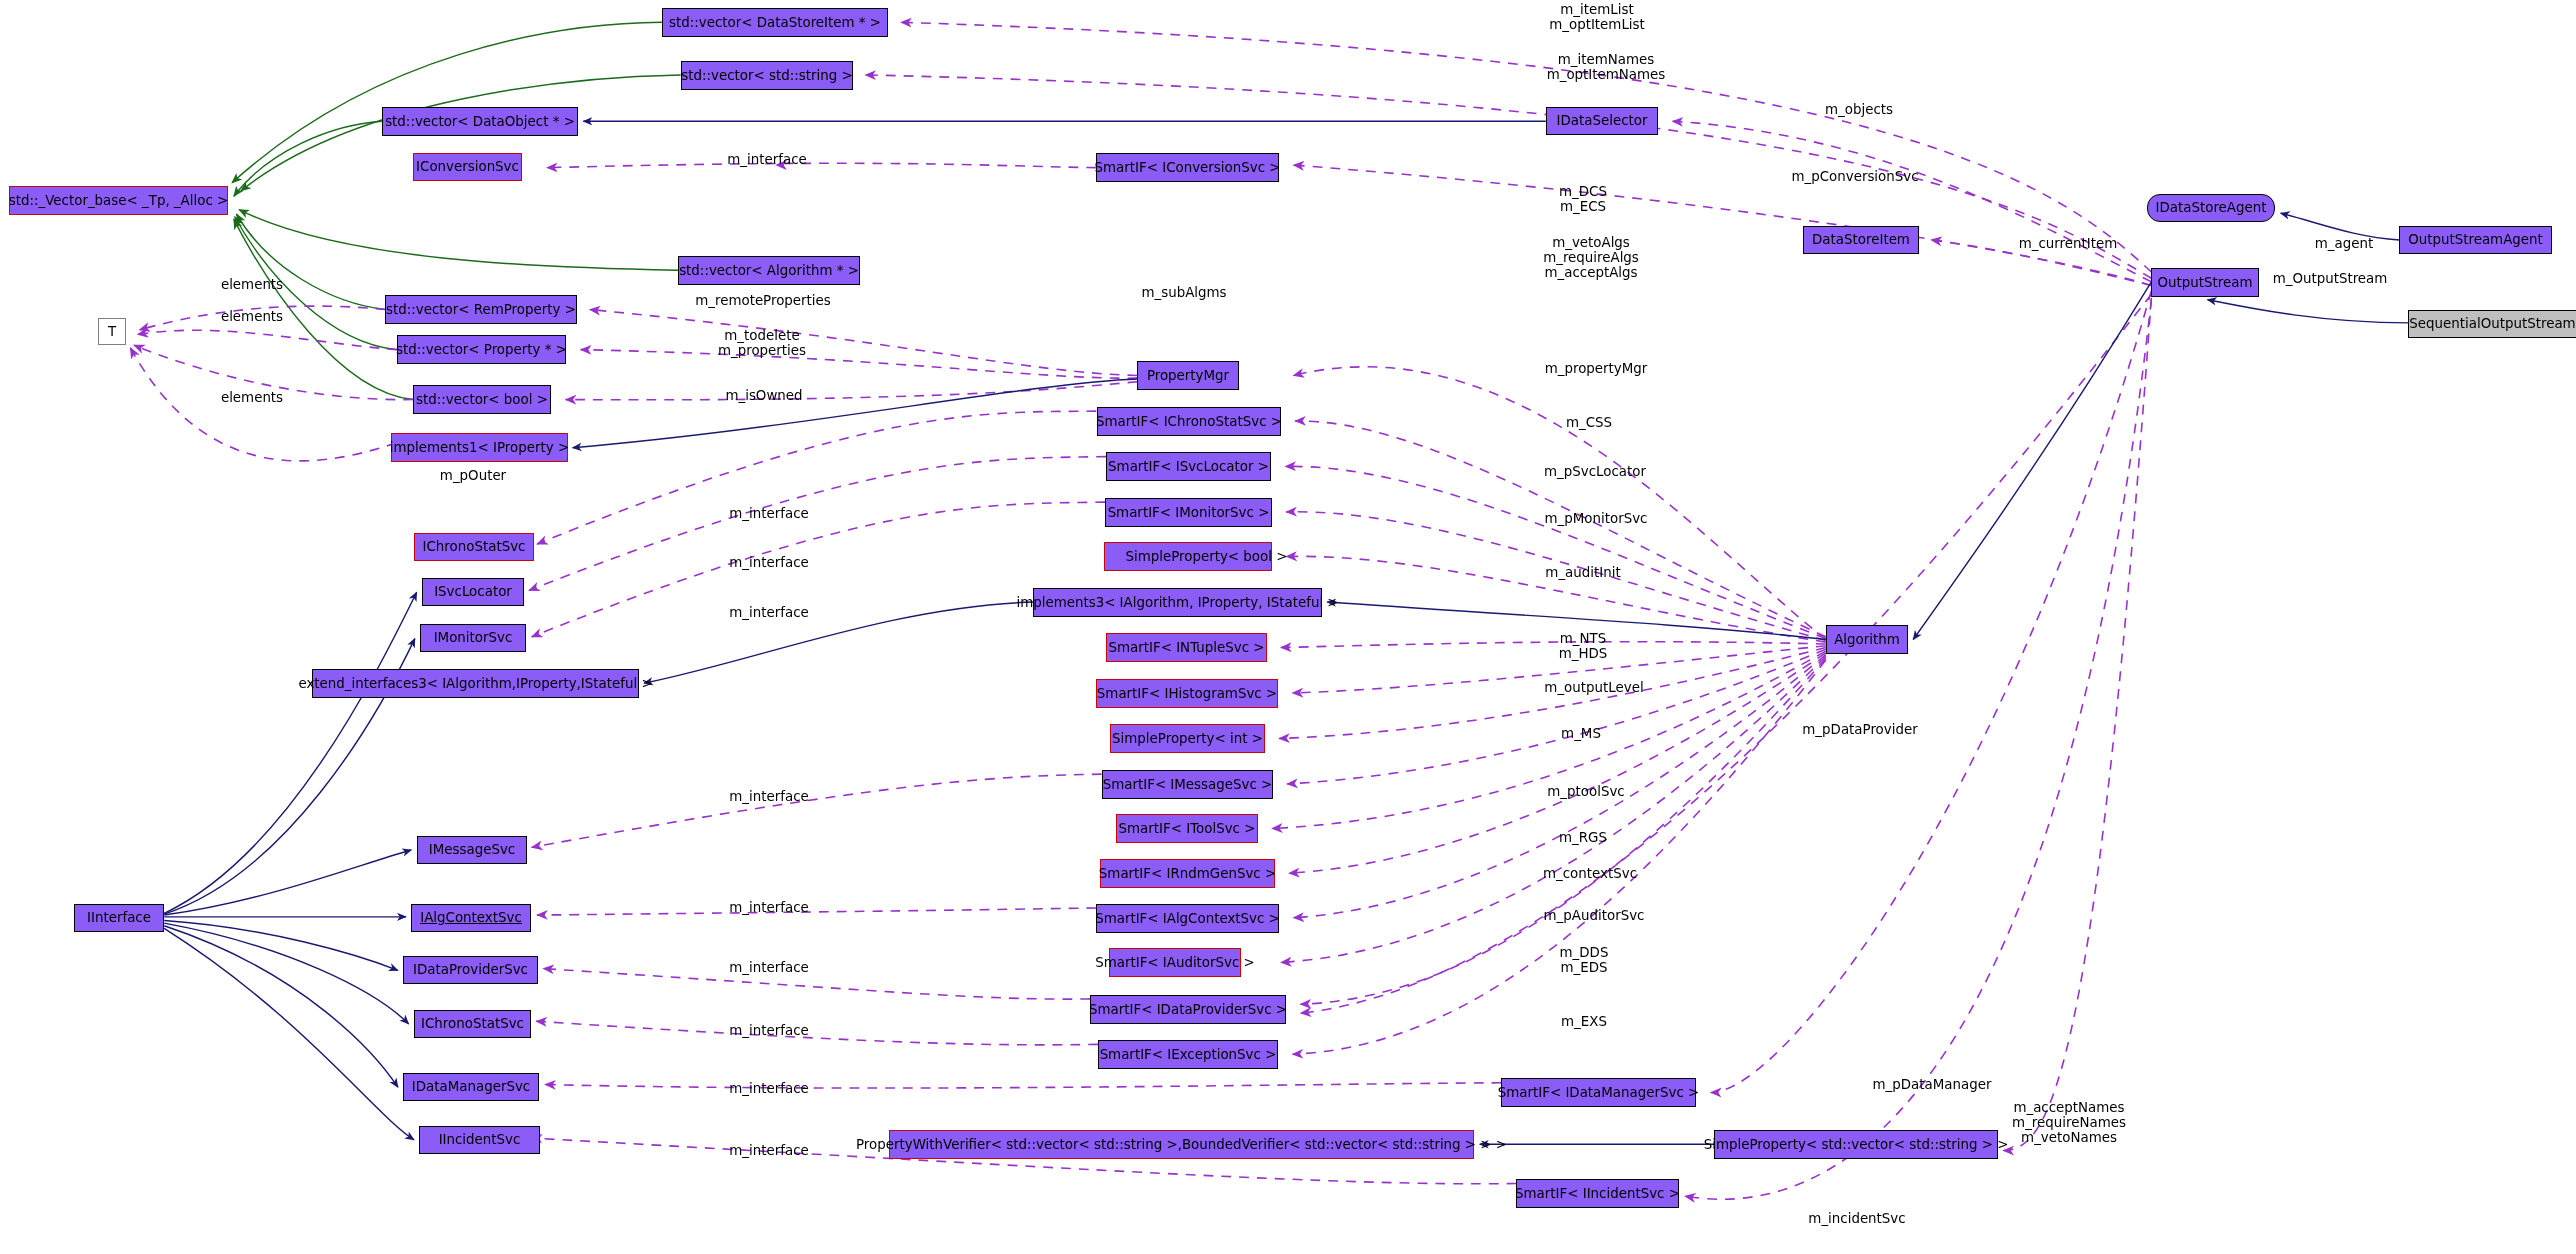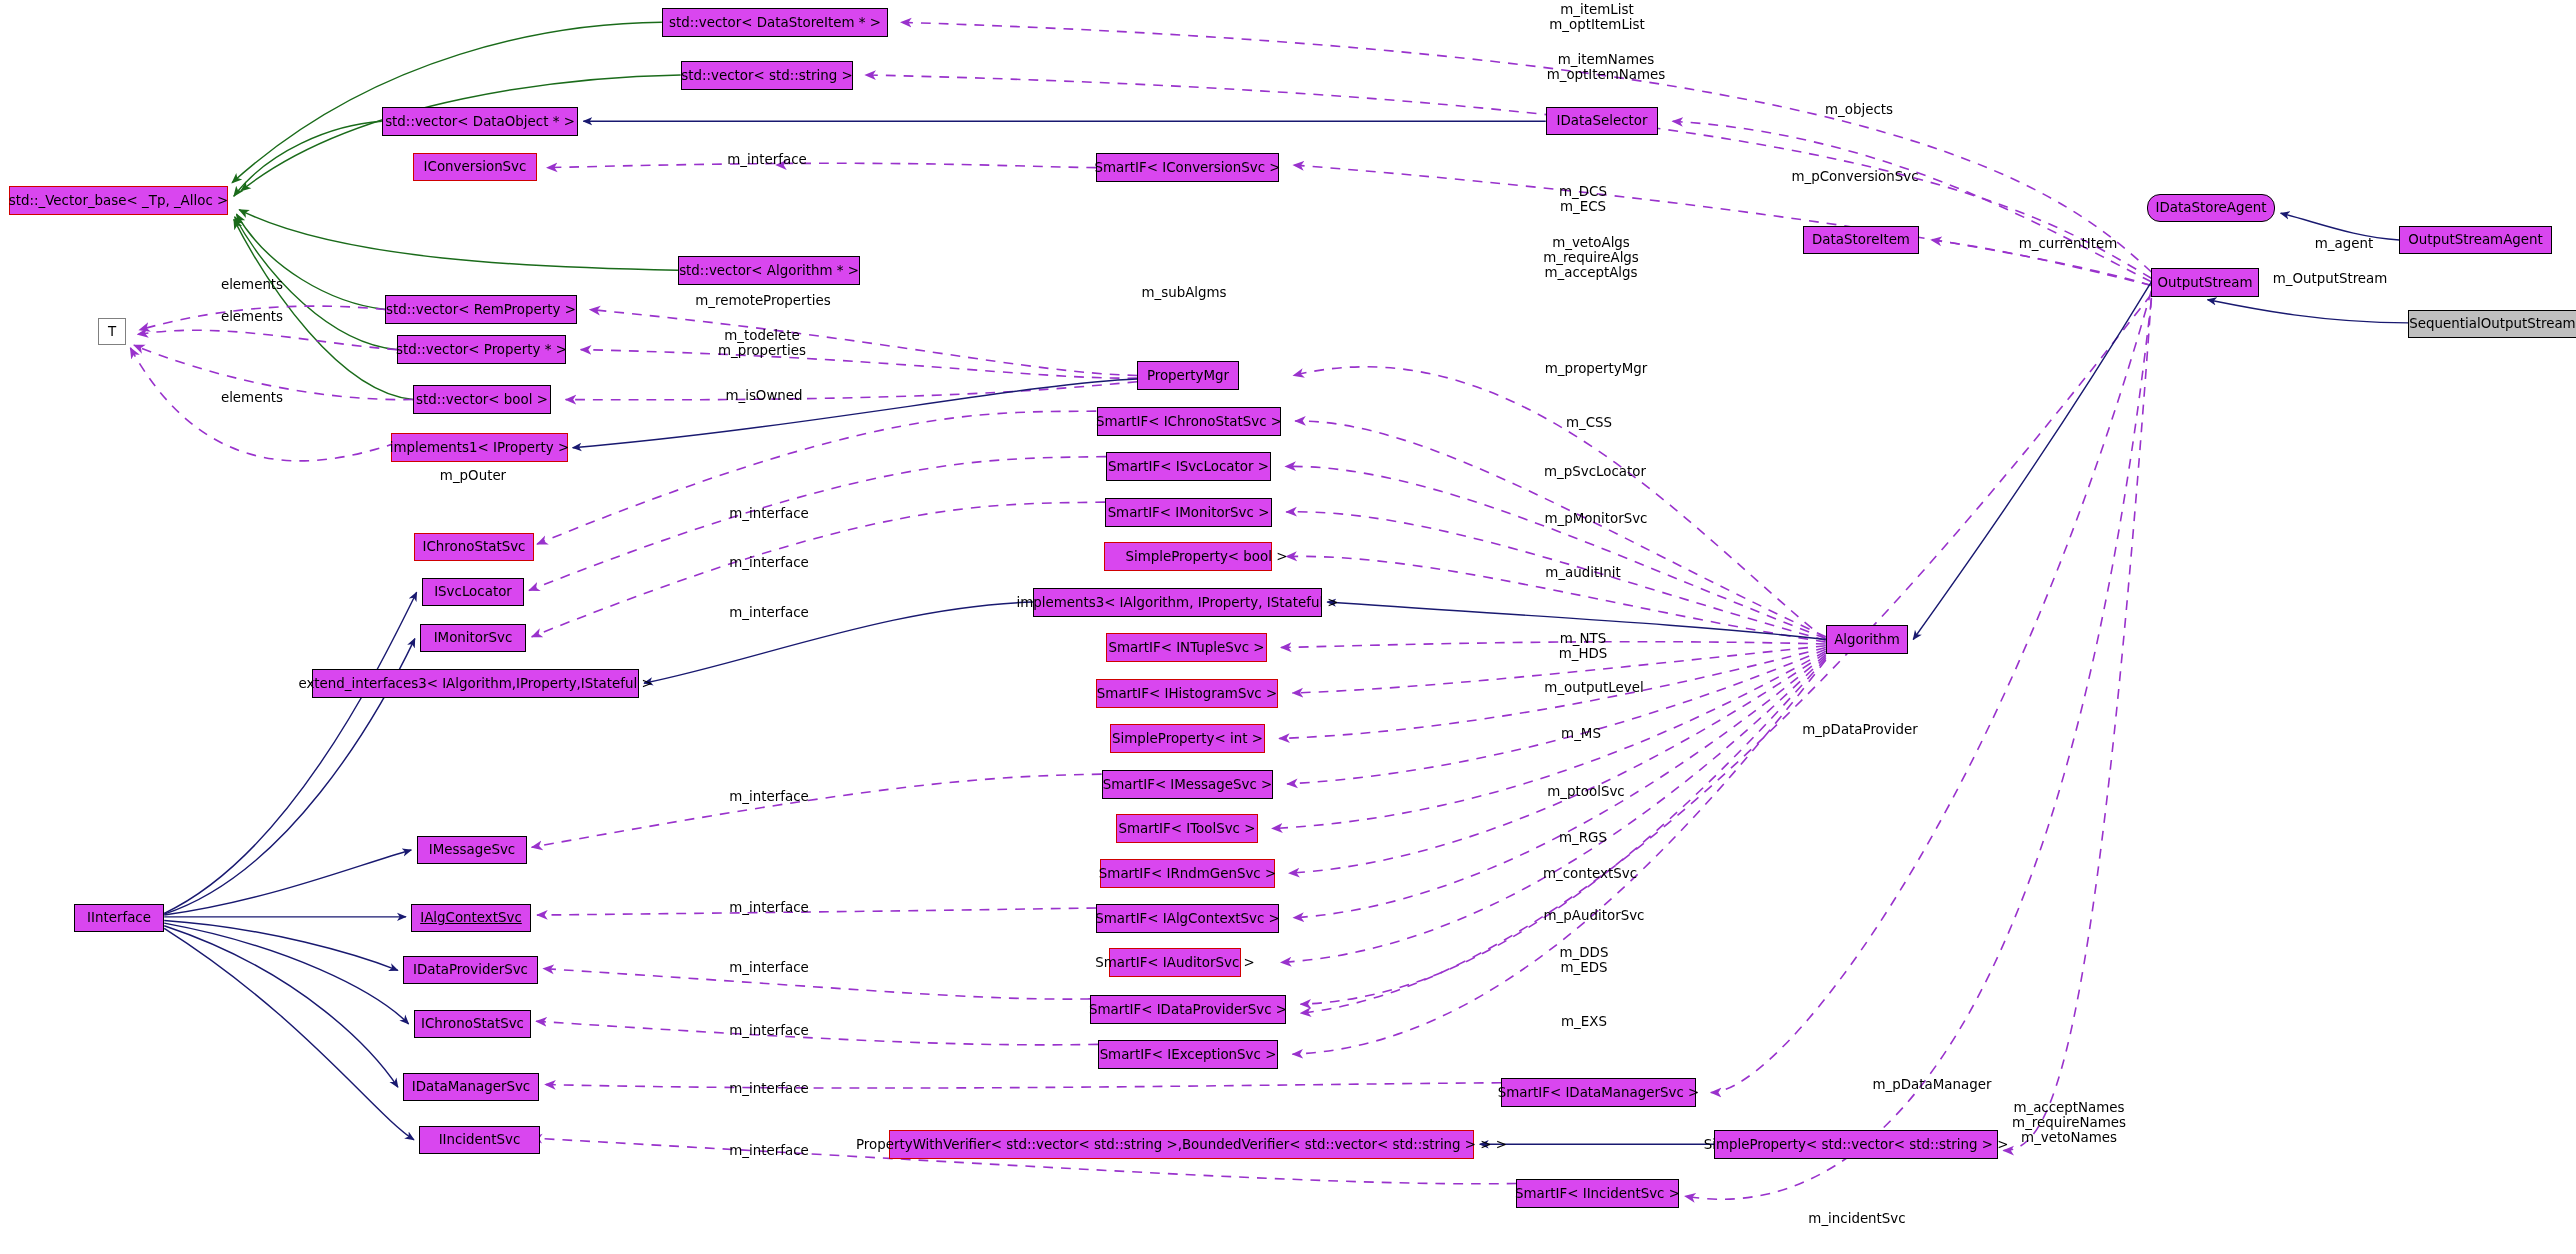--- a/index.html
+++ b/index.html
@@ -9,21 +9,21 @@
     width:2576px;
     height:1254px;
     background:#ffffff;
     font-family:"DejaVu Sans","Liberation Sans",sans-serif;
     overflow:hidden;
   }
   svg.edges{position:absolute;left:0;top:0;width:2576px;height:1254px;pointer-events:none;}
   .node{
     position:absolute;
     box-sizing:border-box;
-    background:#d946ef;
+    background:#8b5cf6;
     border:1.3px solid #000000;
     display:flex;
     align-items:center;
     justify-content:center;
     white-space:nowrap;
     font-size:13.4px;
     color:#000000;
     line-height:1;
     padding:0 7.1px;
   }
@@ -130,21 +130,21 @@
       <path d="M184,1025 C320,980 420,810 465,716"></path>
       <path d="M1922,1283 C1800,1283 1700,1283 1659,1283"></path>
       <path d="M2412,316 C2300,500 2200,640 2145,717"></path>
     </g>
   </svg>
 
   <div id="nodes-host">
       <div class="node" style="left: 662px; top: 8px; width: 226px; height: 28.5px;">std::vector&lt; DataStoreItem * &gt;</div>
       <div class="node" style="left: 681px; top: 61px; width: 172px; height: 28.5px;">std::vector&lt; std::string &gt;</div>
       <div class="node" style="left: 382px; top: 107px; width: 196px; height: 28.5px;">std::vector&lt; DataObject * &gt;</div>
-      <div class="node red" style="left: 413px; top: 153px; width: 124px; height: 28px;">IConversionSvc</div>
+      <div class="node red" style="left: 413px; top: 153px; width: 109px; height: 28px;">IConversionSvc</div>
       <div class="node red" style="left: 9px; top: 186px; width: 219px; height: 28.5px;">std::_Vector_base&lt; _Tp, _Alloc &gt;</div>
       <div class="node" style="left: 678px; top: 256px; width: 182px; height: 28.5px;">std::vector&lt; Algorithm * &gt;</div>
       <div class="node" style="left: 385px; top: 295px; width: 192px; height: 28.5px;">std::vector&lt; RemProperty &gt;</div>
       <div class="node gray" style="left: 98px; top: 318px; width: 28px; height: 27px;">T</div>
       <div class="node" style="left: 397px; top: 335px; width: 169px; height: 28.5px;">std::vector&lt; Property * &gt;</div>
       <div class="node" style="left: 413px; top: 385px; width: 138px; height: 28.5px;">std::vector&lt; bool &gt;</div>
       <div class="node red" style="left: 391px; top: 433px; width: 177px; height: 28.5px;">implements1&lt; IProperty &gt;</div>
       <div class="node red" style="left: 414px; top: 533px; width: 120px; height: 28px;">IChronoStatSvc</div>
       <div class="node" style="left: 422px; top: 578px; width: 102px; height: 28px;">ISvcLocator</div>
       <div class="node" style="left: 420px; top: 624px; width: 106px; height: 28px;">IMonitorSvc</div>

